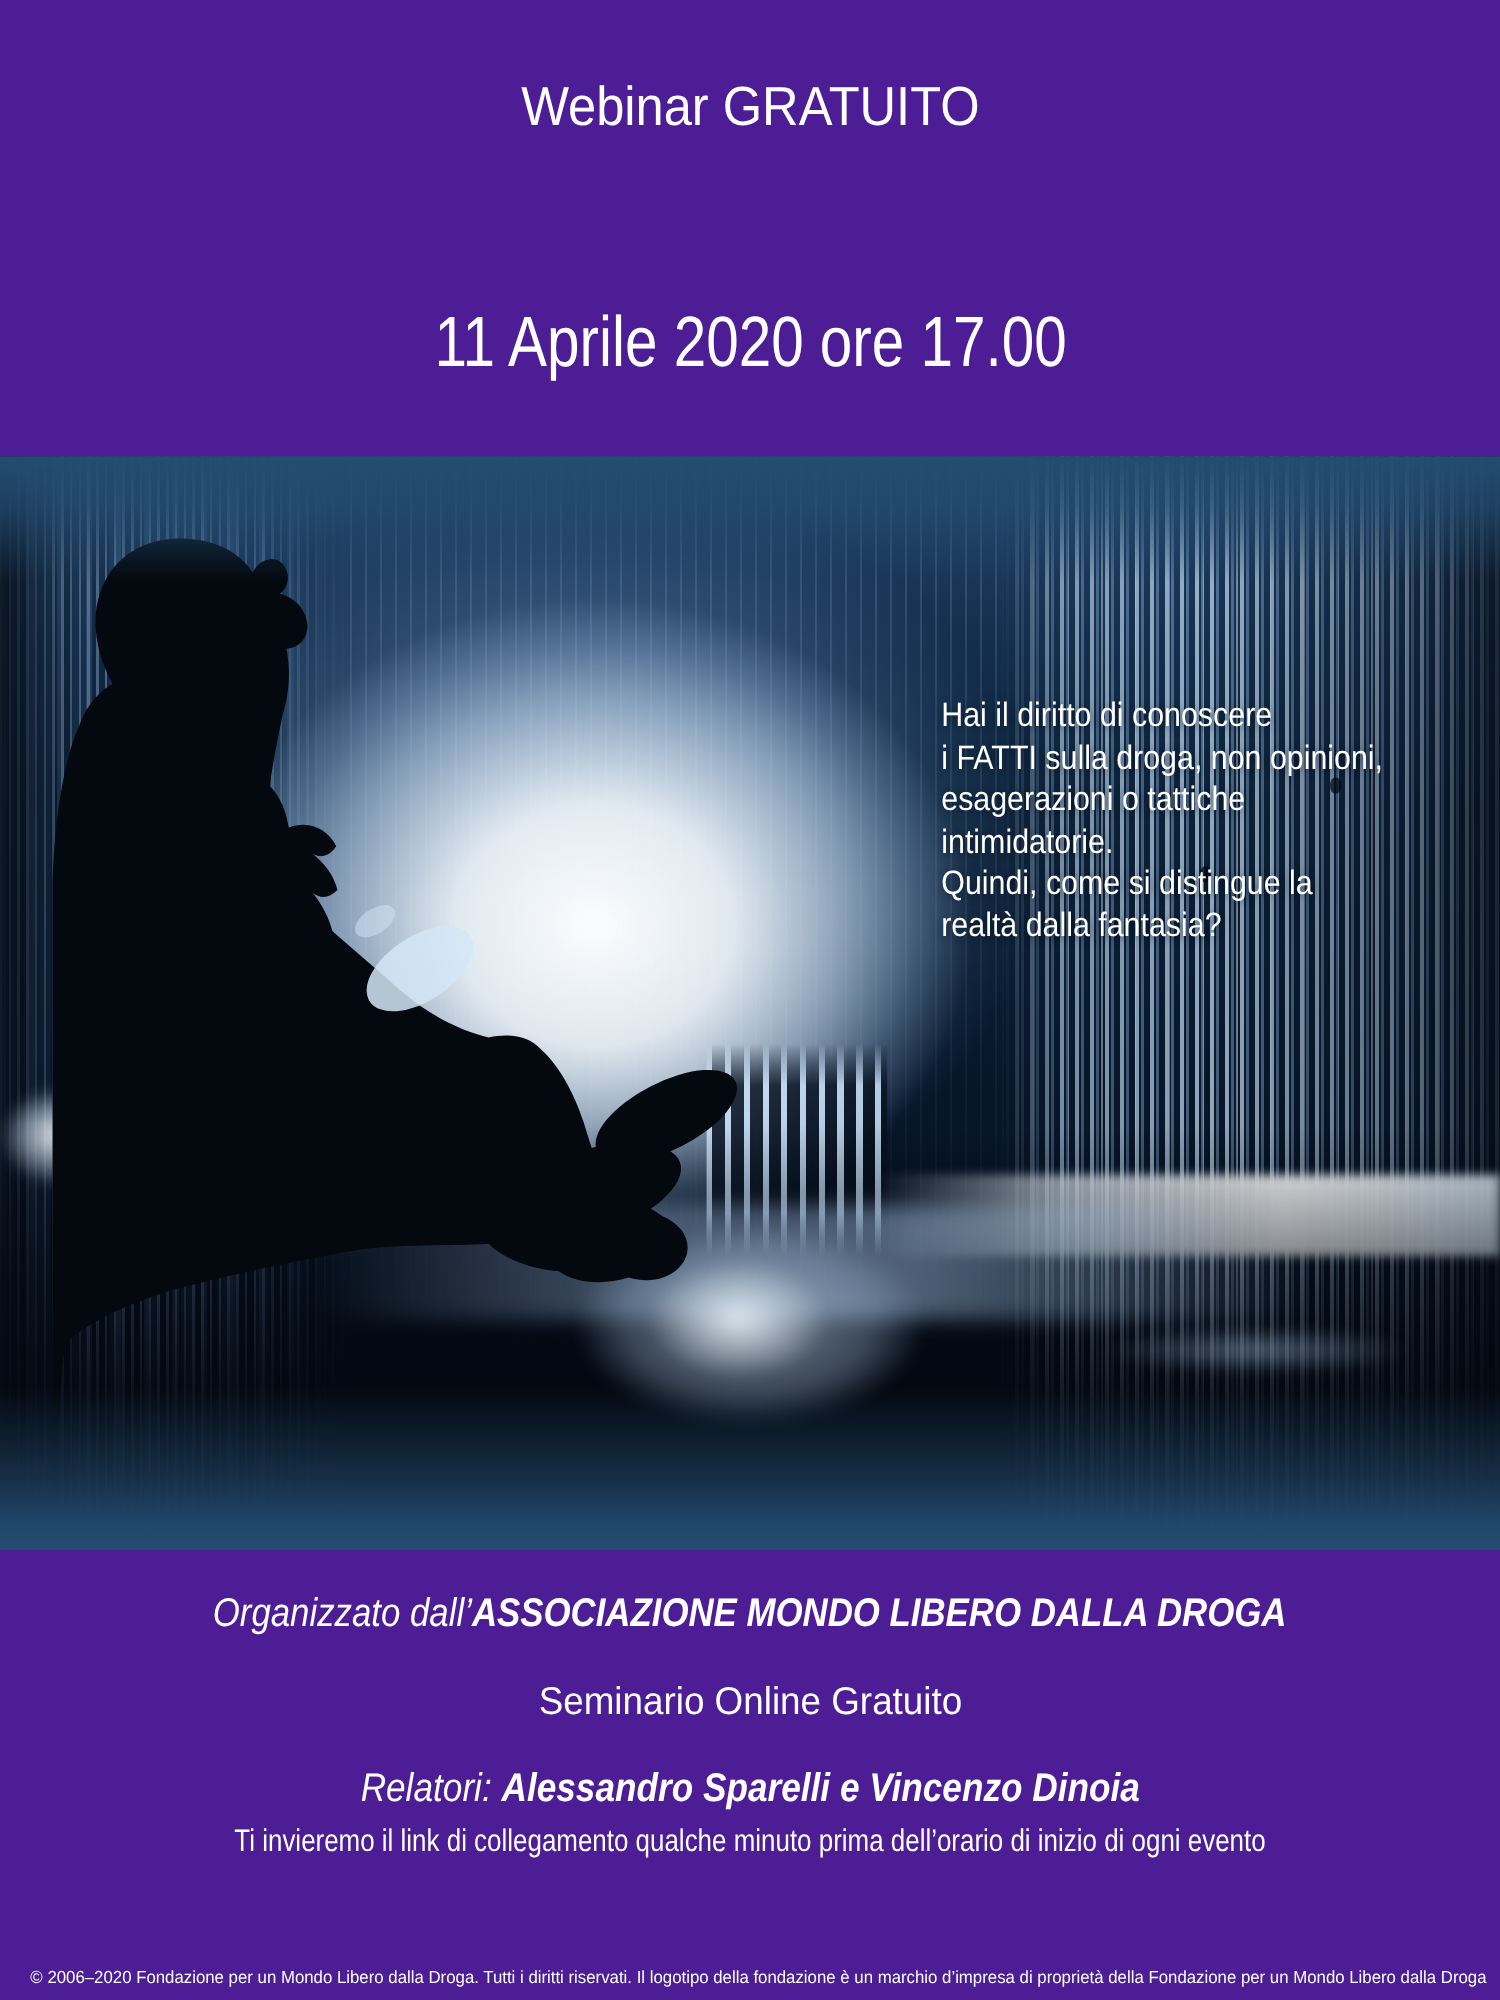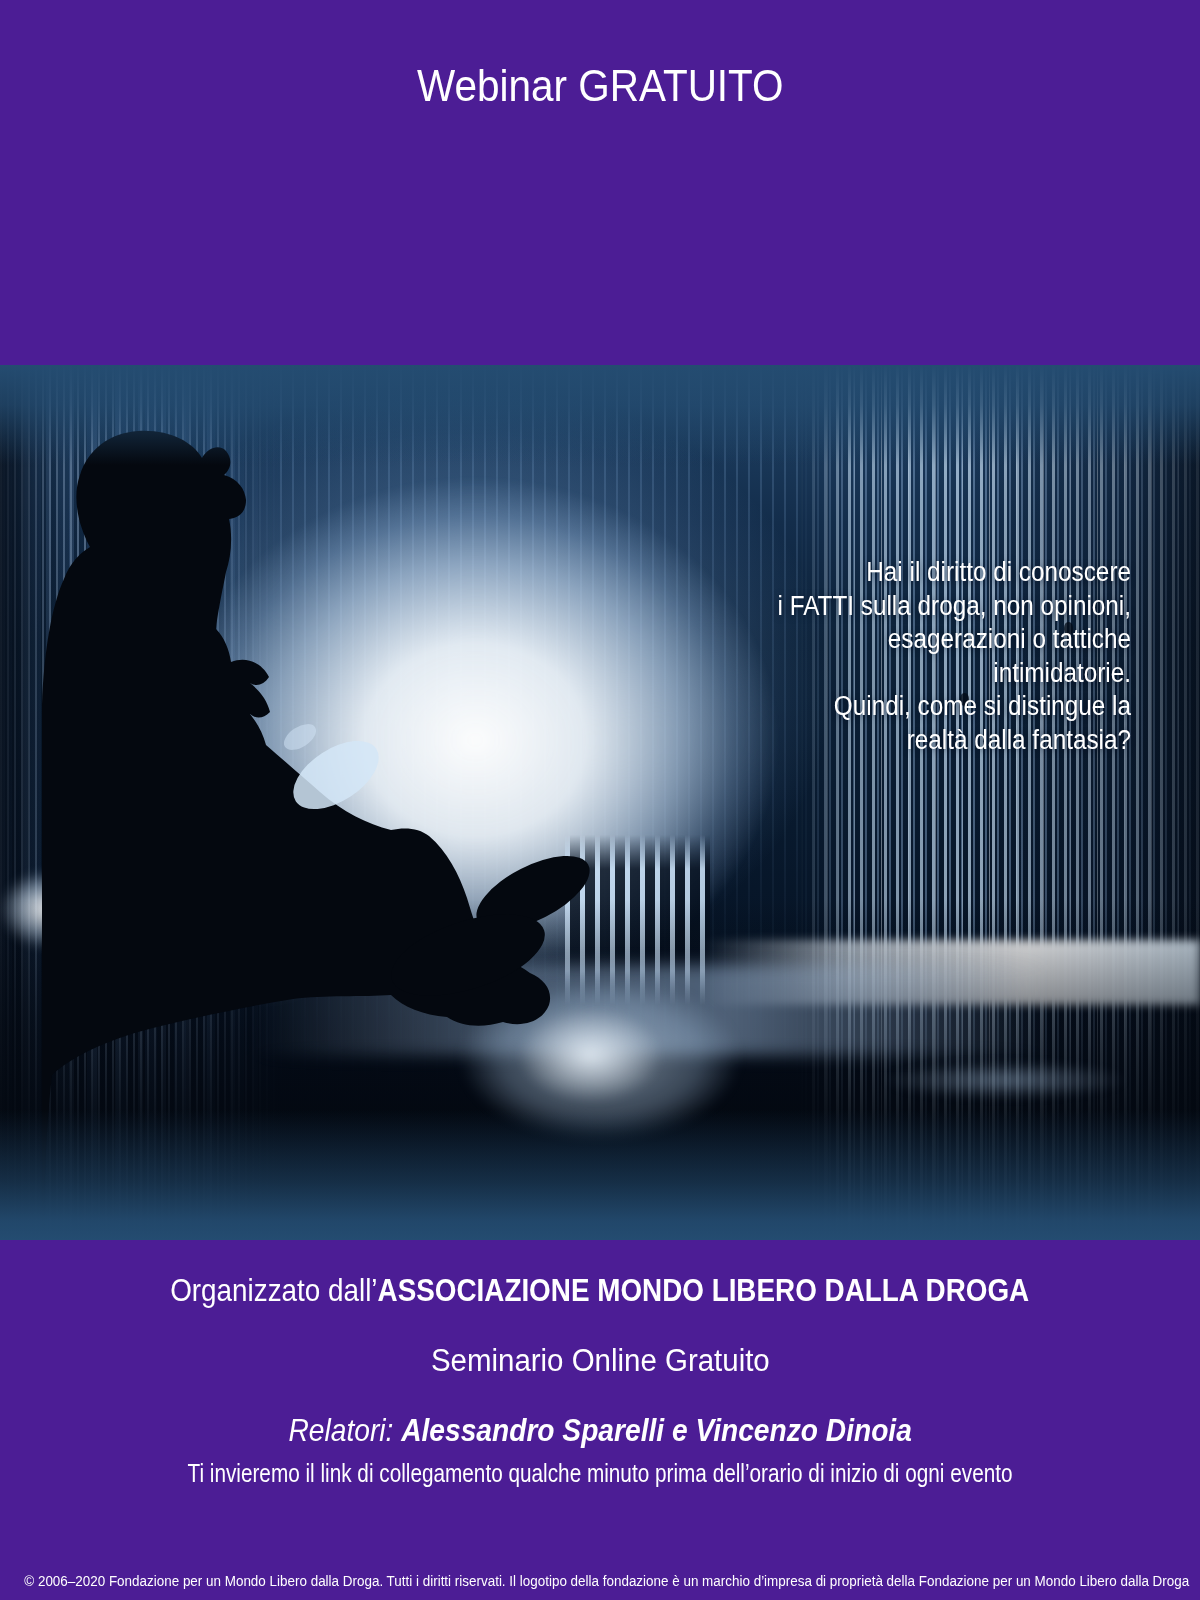--- a/index.html
+++ b/index.html
@@ -18,21 +18,21 @@
 
   
   .kicker{top:60px;line-height:52px;font-size:44px;font-weight:400;}
   .kicker .cx{transform:scaleX(0.92);}
   .title{top:135px;line-height:105px;font-size:100px;font-weight:700;letter-spacing:-2px;-webkit-text-stroke:1.5px #fff;}
   .title .cx{transform:scaleX(0.66);}
   .datetime{top:246px;line-height:56px;font-size:57px;font-weight:400;}
   .datetime .cx{transform:scaleX(0.82);}
 
   
-  .photo{position:absolute;left:0;top:365px;width:1200px;height:875px;overflow:hidden;text-align:right;}
+  .photo{position:absolute;left:0;top:365px;width:1200px;height:875px;overflow:hidden;}
   .photo>div{position:absolute;}
   .ph-base{inset:0;background:linear-gradient(180deg,#234a6e 0%,#1c3c5e 7%,#132d4b 18%,#0c2138 32%,#091b30 48%,#061426 65%,#040d1d 82%,#030910 100%);}
   .str{top:0;height:100%;}
   .str-left{left:0;width:280px;
     background:
       repeating-linear-gradient(90deg,rgba(175,205,240,0.5) 0 2px,transparent 2px 7px),
       repeating-linear-gradient(90deg,rgba(120,160,210,0.28) 0 5px,transparent 5px 23px),
       repeating-linear-gradient(90deg,rgba(60,100,150,0.25) 0 12px,transparent 12px 29px);
     -webkit-mask-image:linear-gradient(90deg,rgba(0,0,0,0.55),rgba(0,0,0,0.95) 30%,rgba(0,0,0,0.5) 75%,transparent);
     mask-image:linear-gradient(90deg,rgba(0,0,0,0.55),rgba(0,0,0,0.95) 30%,rgba(0,0,0,0.5) 75%,transparent);}
@@ -80,21 +80,21 @@
     background:linear-gradient(180deg,#244c71 0%,rgba(36,76,113,0.75) 40%,rgba(36,76,113,0) 100%);}
   .ph-fade-bottom{left:0;right:0;bottom:0;height:130px;
     background:linear-gradient(180deg,rgba(36,76,113,0) 0%,rgba(36,76,113,0.55) 55%,rgba(36,76,113,0.92) 85%,#244c71 100%);}
 
   .overlay-text{position:absolute;left:753px;top:191px;width:420px;
     font-size:27px;line-height:33.5px;font-weight:400;white-space:pre-line;
     transform:scaleX(0.9);transform-origin:left top;
     text-shadow:0 1px 8px rgba(0,15,35,0.6);}
 
   
-  .organizer{top:1270px;line-height:40px;font-size:32px;}
+  .organizer{top:1270px;line-height:40px;font-size:32px;font-style:italic;}
   .organizer .cx{transform:scaleX(0.87);}
   .organizer b{font-weight:700;}
   .seminar{top:1342px;line-height:38px;font-size:31px;}
   .seminar .cx{transform:scaleX(0.95);}
   .speakers{top:1410px;line-height:40px;font-size:32px;font-style:italic;}
   .speakers .cx{transform:scaleX(0.88);}
   .speakers b{font-weight:700;}
   .link-notice{top:1453px;line-height:40px;font-size:25px;}
   .link-notice .cx{transform:scaleX(0.83);}
   .confirm{top:1494px;line-height:42px;font-size:34px;font-weight:700;}
@@ -103,20 +103,23 @@
   .footer{top:1570px;line-height:22px;font-size:14px;font-weight:400;}
   .footer .cx{transform:scaleX(0.96);}
 </style>
 </head>
 <body>
 
 <div class="poster">
 
   <div class="line kicker">
     <span class="cx">Webinar GRATUITO</span>
+  </div>
+  <div class="line datetime">
+    <span class="cx">11 Aprile 2020 ore 17.00</span>
   </div>
 
   <div class="photo">
     <div class="ph-base"></div>
     <div class="str str-left"></div>
     <div class="str str-mid"></div>
     <div class="str str-right"></div>
     <div class="ph-vignette"></div>
     <div class="ph-haze"></div>
     <div class="ph-glow"></div>

